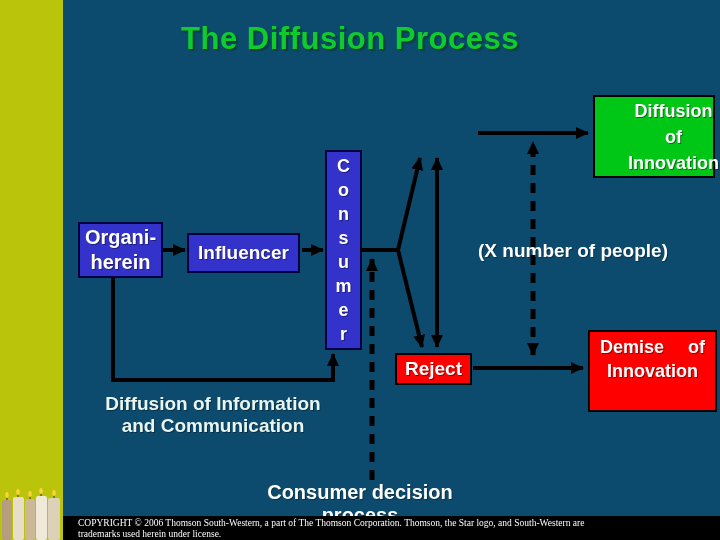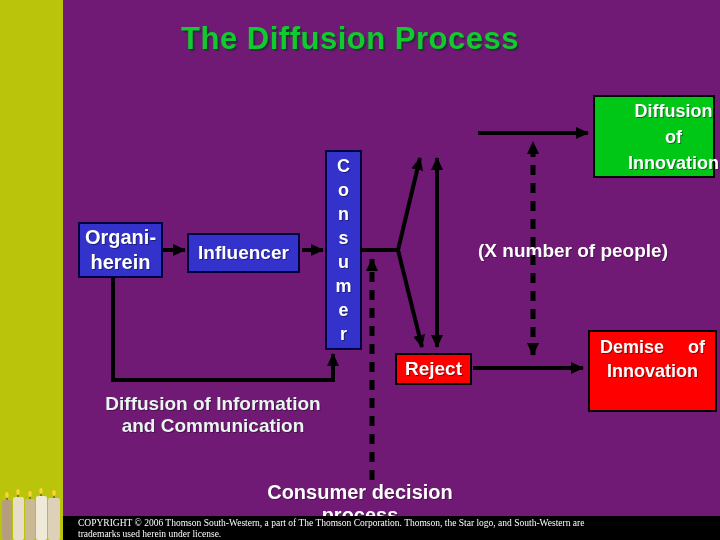--- a/index.html
+++ b/index.html
@@ -1,18 +1,18 @@
 <!DOCTYPE html>
 <html><head>
 <meta charset="utf-8">
 <style>
   html,body { margin:0; padding:0; background:#222; }
   .stage {
     position:relative; width:720px; height:540px; overflow:hidden;
-    background:#701a75;
+    background:#0c4a6e;
     font-family:"Liberation Sans", sans-serif;
   }
   .sidebar { position:absolute; left:0; top:0; width:63px; height:540px; background:#b9c40a; }
   .candles { position:absolute; left:0; bottom:0; width:63px; height:54px; }
   .footer-bar {
     position:absolute; left:63px; bottom:0; width:657px; height:24px;
     background:#000; color:#fff;
     font-family:"Liberation Serif", serif; font-size:9.5px; line-height:11px;
     padding:2px 0 0 15px; box-sizing:border-box; white-space:nowrap;
   }

